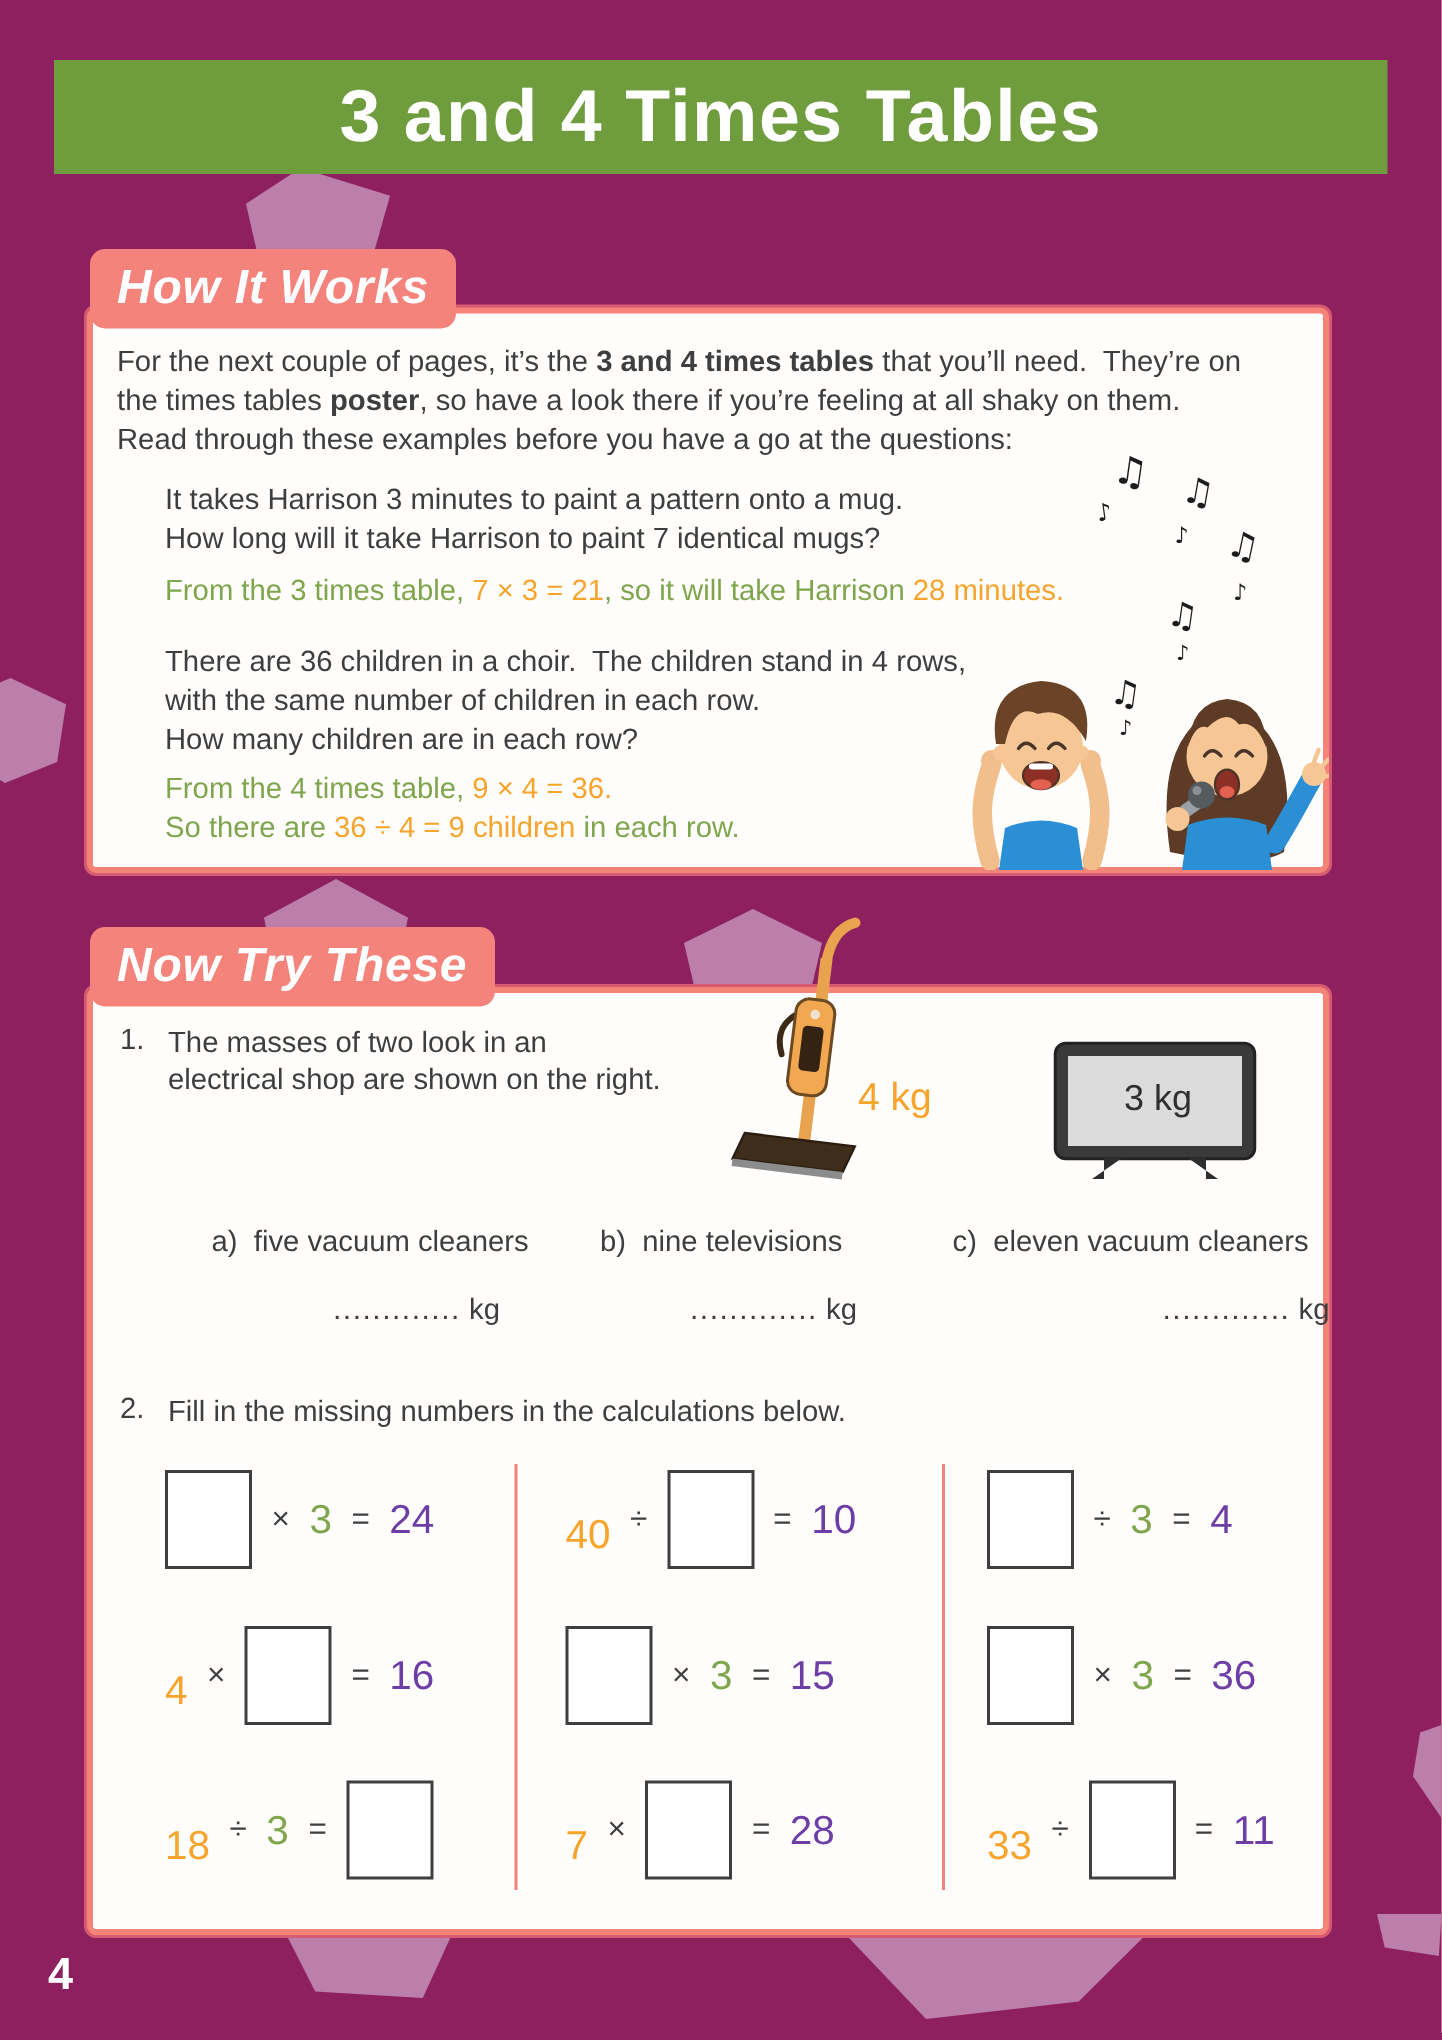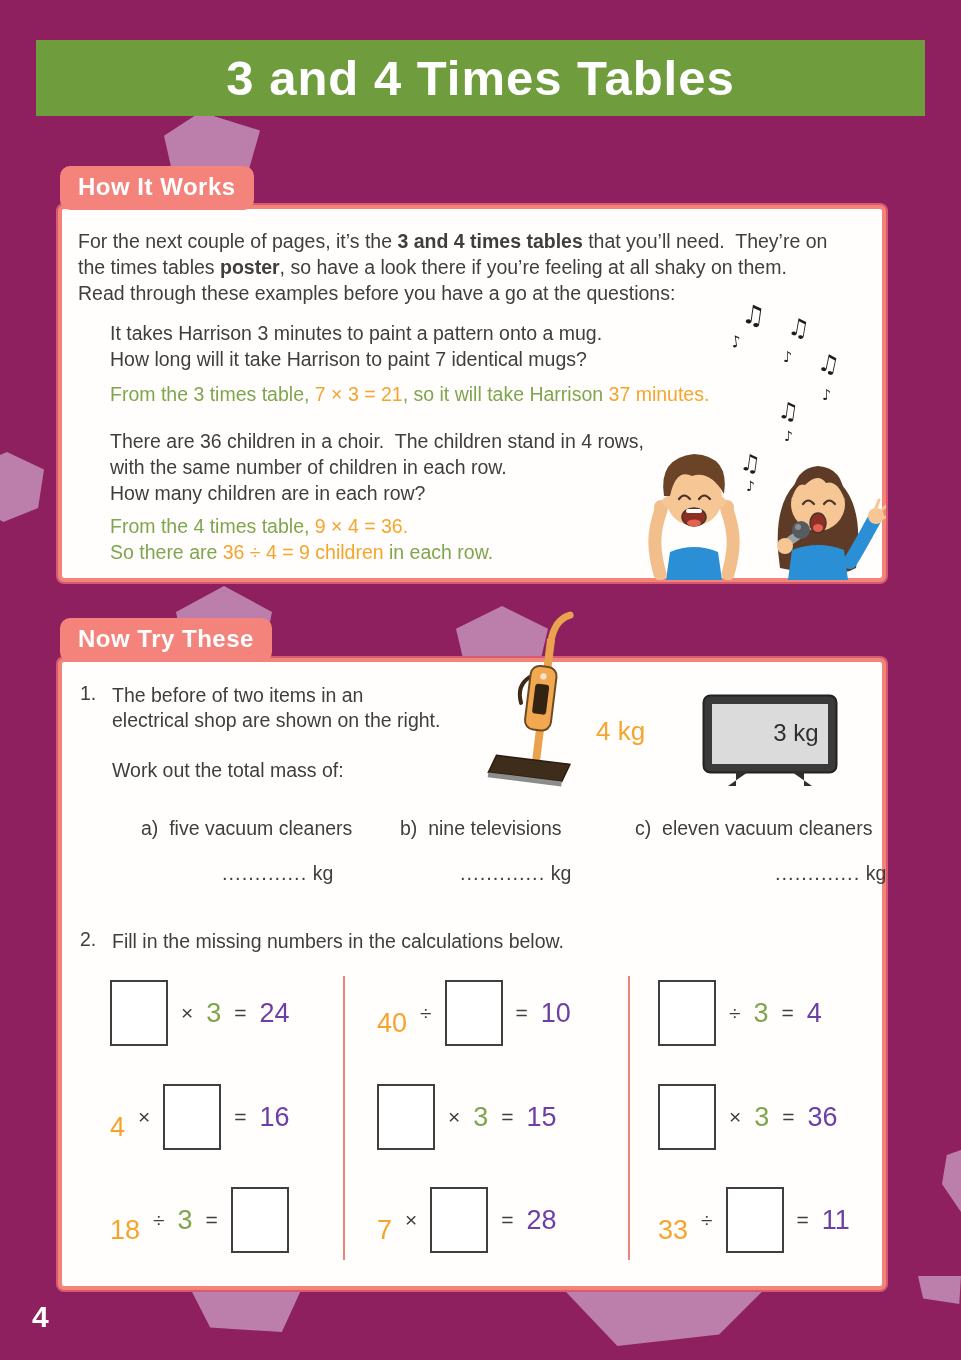--- a/index.html
+++ b/index.html
@@ -16,40 +16,40 @@
   .hex4{left:-30px;top:452px;width:74px;height:70px;clip-path:polygon(50% 0,100% 25%,92% 80%,45% 100%,0 70%,5% 20%);}
   .hex5{left:558px;top:1288px;width:212px;height:58px;clip-path:polygon(2% 0,98% 0,76% 80%,28% 100%);}
   .hex6{left:190px;top:1288px;width:112px;height:44px;clip-path:polygon(0 0,100% 0,82% 100%,18% 90%);}
   .hex7{left:918px;top:1276px;width:43px;height:28px;clip-path:polygon(0 0,100% 0,96% 100%,12% 80%);}
   .hex8{left:942px;top:1150px;width:19px;height:62px;clip-path:polygon(100% 0,100% 100%,0 55%,25% 8%);}
   
   .banner{position:absolute;left:36px;top:40px;width:889px;height:76px;background:#6F9C3D;z-index:1;
           display:flex;align-items:center;justify-content:center;}
   .banner-title{color:#fff;font-size:49px;font-weight:700;letter-spacing:1px;}
   
-  .tag{position:absolute;background:#F4837B;color:#fff;font-size:24px;font-weight:700;
-       padding:7px 18px 9px;border-radius:10px;z-index:3;letter-spacing:.5px;}
+  .tag{position:absolute;background:#F4837B;color:#fff;font-size:32px;font-weight:700;
+       padding:7px 18px 9px;border-radius:10px;z-index:3;letter-spacing:.5px;font-style:italic;}
   .tag-hiw{left:60px;top:166px;}
   .tag-ntt{left:60px;top:618px;}
   
   .panel{position:absolute;background:#FFFEFC;border:4px solid #F48378;box-shadow:0 0 0 2px #D65A70;
          border-radius:6px;z-index:1;}
   .panel1{left:58px;top:205px;width:820px;height:369px;}
   .panel2{left:58px;top:658px;width:820px;height:624px;}
   
   .tline{position:absolute;font-size:19.5px;line-height:26px;white-space:pre;z-index:2;}
   .tline b{font-weight:700;}
   .g{color:#7FA54D;} .o{color:#F6A42C;}
   .qnum{position:absolute;font-size:19.5px;z-index:2;}
   
   .note{position:absolute;z-index:2;color:#1c1c1c;font-family:"DejaVu Sans",sans-serif;}
   
   .illus{position:absolute;z-index:2;}
   .vacuum{left:478px;top:608px;z-index:3;}
-  .masslabel{position:absolute;z-index:3;font-size:26px;margin-left:24px;}
+  .masslabel{position:absolute;z-index:3;font-size:26px;}
   .lbl-4kg{left:572px;top:716px;color:#F6A42C;}
   .lbl-3kg{left:712px;top:719px;width:120px;text-align:center;color:#2F2F2F;font-size:24px;}
   
   .part{position:absolute;font-size:19.5px;z-index:2;white-space:pre;}
   .dots{font-size:20px;letter-spacing:1px;color:#3E3E3E;}
   
   .calc-grid{position:absolute;left:58px;top:968px;width:828px;height:302px;z-index:2;}
   .divider{position:absolute;top:8px;width:2px;height:284px;background:#F0827B;}
   .d1{left:285px;} .d2{left:570px;}
   .calc-cell{position:absolute;height:90px;display:flex;align-items:center;gap:13px;}
@@ -82,21 +82,21 @@
 
   <div class="tag tag-hiw">How It Works</div>
   <div class="panel panel1"></div>
 
   <div class="tline" style="left:78px;top:228px;"><span>For the next couple of pages, it’s the </span><b>3 and 4 times tables</b><span> that you’ll need.  They’re on</span></div>
   <div class="tline" style="left:78px;top:254px;"><span>the times tables </span><b>poster</b><span>, so have a look there if you’re feeling at all shaky on them.</span></div>
   <div class="tline" style="left:78px;top:280px;">Read through these examples before you have a go at the questions:</div>
 
   <div class="tline" style="left:110px;top:320px;">It takes Harrison 3 minutes to paint a pattern onto a mug.</div>
   <div class="tline" style="left:110px;top:346px;">How long will it take Harrison to paint 7 identical mugs?</div>
-  <div class="tline" style="left:110px;top:381px;"><span class="g">From the 3 times table, </span><span class="o">7 × 3 = 21</span><span class="g">, so it will take Harrison </span><span class="o">37 minutes.</span></div>
+  <div class="tline" style="left:110px;top:381px;"><span class="g">From the 3 times table, </span><span class="o">7 × 3 = 21</span><span class="g">, so it will take Harrison </span><span class="o">28 minutes.</span></div>
 
   <div class="tline" style="left:110px;top:428px;">There are 36 children in a choir.  The children stand in 4 rows,</div>
   <div class="tline" style="left:110px;top:480px;">How many children are in each row?</div>
   <div class="tline" style="left:110px;top:454px;">with the same number of children in each row.</div>
   <div class="tline" style="left:110px;top:513px;"><span class="g">From the 4 times table, </span><span class="o">9 × 4 = 36.</span></div>
   <div class="tline" style="left:110px;top:539px;"><span class="g">So there are </span><span class="o">36 ÷ 4 = 9 children</span><span class="g"> in each row.</span></div>
 
   <span class="note" style="left:742px;top:300px;font-size:26px;transform:rotate(8deg);">♫</span>
   <span class="note" style="left:731px;top:332px;font-size:16px;transform:rotate(-8deg);">♪</span>
   <span class="note" style="left:788px;top:314px;font-size:24px;transform:rotate(10deg);">♫</span>
@@ -143,23 +143,22 @@
       <circle cx="171" cy="84" r="9" fill="#565B61"></circle>
       <circle cx="168" cy="81" r="3" fill="#8A9096"></circle>
       <circle cx="155" cy="100" r="8" fill="#F6C795"></circle>
     </g>
   </svg>
 
   <div class="tag tag-ntt">Now Try These</div>
   <div class="panel panel2"></div>
 
   <div class="qnum" style="left:80px;top:682px;">1.</div>
-  <div class="tline" style="left:112px;top:682px;">The before of two items in an</div>
+  <div class="tline" style="left:112px;top:682px;">The masses of two look in an</div>
   <div class="tline" style="left:112px;top:707px;">electrical shop are shown on the right.</div>
-  <div class="tline" style="left:112px;top:757px;">Work out the total mass of:</div>
 
   <svg class="illus vacuum" width="112" height="186" viewBox="0 0 112 186">
     <g transform="rotate(7 56 170)">
       <path d="M56,34 Q57,10 72,4" stroke="#E9A24E" stroke-width="7" fill="none" stroke-linecap="round"></path>
       <rect x="52" y="30" width="8" height="124" fill="#E9A24E"></rect>
       <path d="M40,70 Q27,80 34,97" stroke="#3B2B16" stroke-width="4" fill="none" stroke-linecap="round"></path>
       <rect x="40" y="58" width="26" height="64" rx="9" fill="#F2A851" stroke="#6B4A23" stroke-width="2"></rect>
       <circle cx="53" cy="68" r="3.2" fill="#EFE3CF"></circle>
       <rect x="46" y="76" width="14" height="30" rx="3" fill="#342312"></rect>
       <polygon points="16,152 90,152 84,170 10,170" fill="#3F2D1C" stroke="#2A1C0E" stroke-width="1.5"></polygon>

